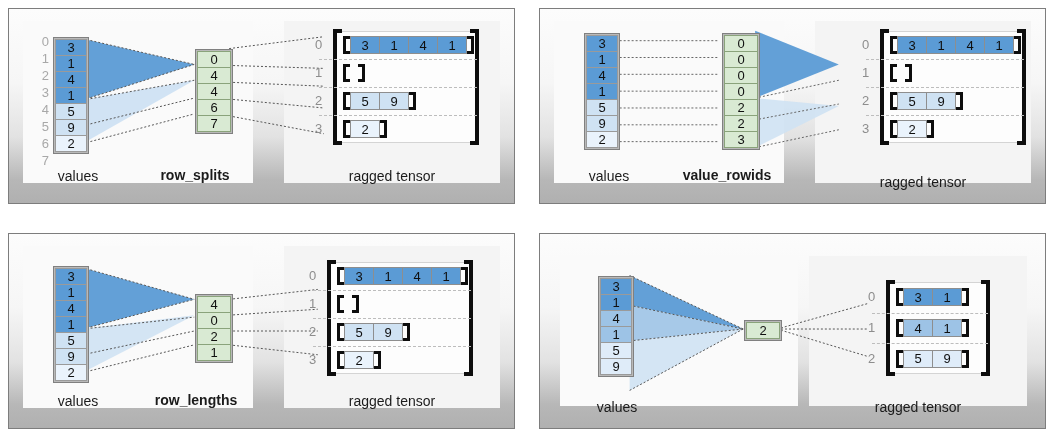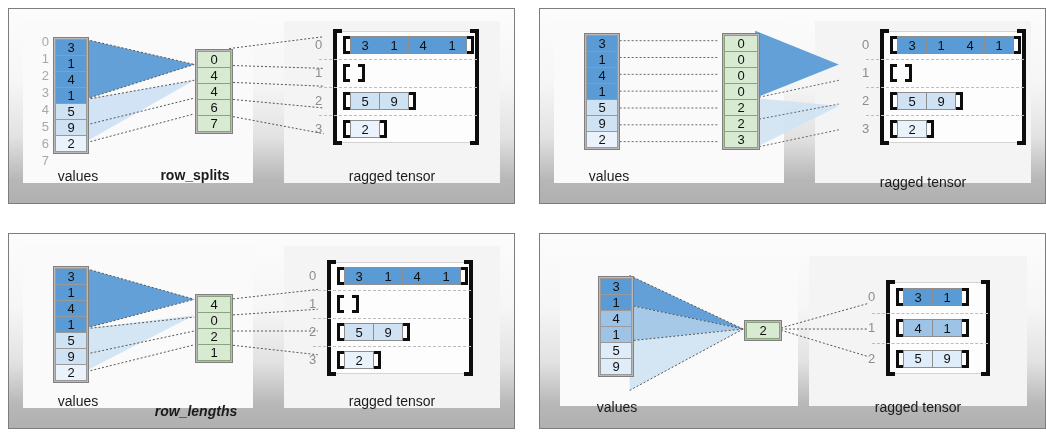--- a/index.html
+++ b/index.html
@@ -254,20 +254,21 @@
           <div class="rtrow" style="left: 8px; top: 89px; height: 18px;">
             <div class="sbrk" style="position: relative; width: 7px; height: 18px; box-sizing: border-box; border-left: 3px solid rgb(13, 13, 13); border-top: 3px solid rgb(13, 13, 13); border-bottom: 3px solid rgb(13, 13, 13);"></div>
             <div style="display: flex; height: 18px;">
               <div class="vbox" style="width: 30px; height: 18px; background: rgb(234, 243, 252);">2</div>
             </div>
             <div class="sbrk" style="position: relative; width: 7px; height: 18px; box-sizing: border-box; border-right: 3px solid rgb(13, 13, 13); border-top: 3px solid rgb(13, 13, 13); border-bottom: 3px solid rgb(13, 13, 13);"></div>
           </div>
         </div>
 
       <div class="caption" style="left:14px;top:160px;width:110px;">values</div>
+      <div class="caption bold" style="left:122px;top:159px;width:130px;">value_rowids</div>
       <div class="caption" style="right:14px;top:166px;width:216px;">ragged tensor</div>
     </div>
   </div>
 
   <div class="card">
     <div class="card-inner">
       <div class="panel left white" style="left:14px;width:230px;"></div>
       <div class="panel right" style="right:14px;width:216px;"></div>
 
       <svg class="ov" viewBox="0 0 507 196" preserveAspectRatio="none">
@@ -342,21 +343,21 @@
           <div class="rtrow" style="left: 8px; top: 89px; height: 18px;">
             <div class="sbrk" style="position: relative; width: 7px; height: 18px; box-sizing: border-box; border-left: 3px solid rgb(13, 13, 13); border-top: 3px solid rgb(13, 13, 13); border-bottom: 3px solid rgb(13, 13, 13);"></div>
             <div style="display: flex; height: 18px;">
               <div class="vbox" style="width: 30px; height: 18px; background: rgb(234, 243, 252);">2</div>
             </div>
             <div class="sbrk" style="position: relative; width: 7px; height: 18px; box-sizing: border-box; border-right: 3px solid rgb(13, 13, 13); border-top: 3px solid rgb(13, 13, 13); border-bottom: 3px solid rgb(13, 13, 13);"></div>
           </div>
         </div>
 
       <div class="caption" style="left:14px;top:160px;width:110px;">values</div>
-      <div class="caption bold" style="left:124px;top:170px;width:126px;font-style:italic;">row_lengths</div>
+      <div class="caption bold" style="left:124px;top:159px;width:126px;">row_lengths</div>
       <div class="caption" style="right:14px;top:160px;width:216px;">ragged tensor</div>
     </div>
   </div>
 
   <div class="card">
     <div class="card-inner">
       <div class="panel left white" style="left:20px;width:238px;top:22px;bottom:22px;"></div>
       <div class="panel right" style="right:18px;width:218px;top:22px;bottom:22px;"></div>
 
       <svg class="ov" viewBox="0 0 507 196" preserveAspectRatio="none">

